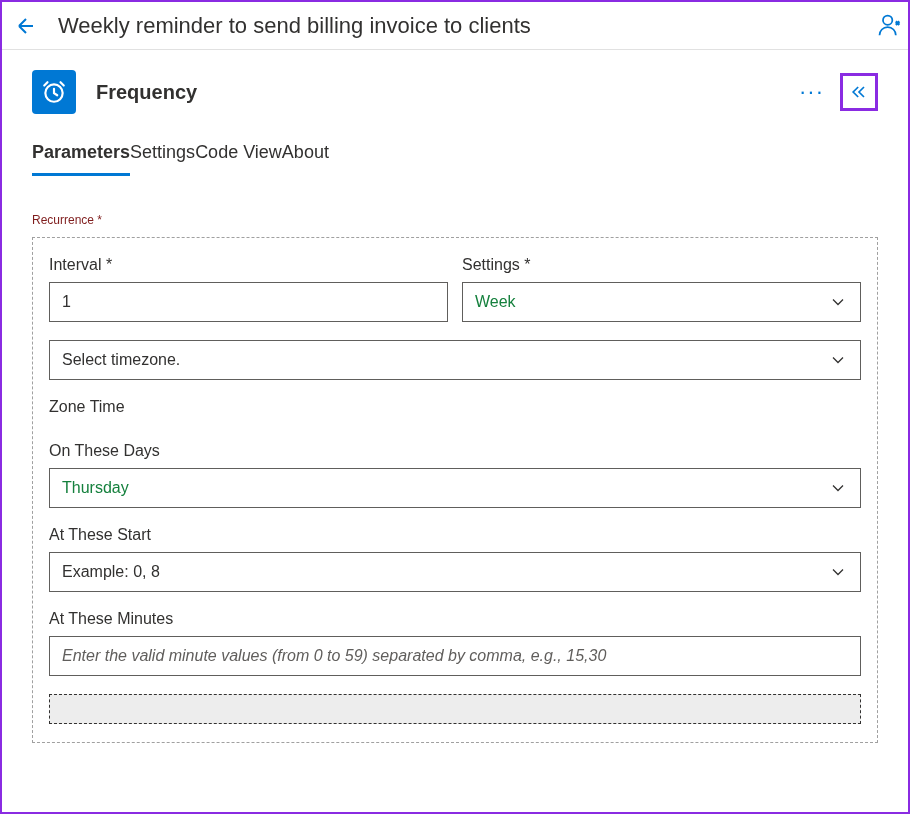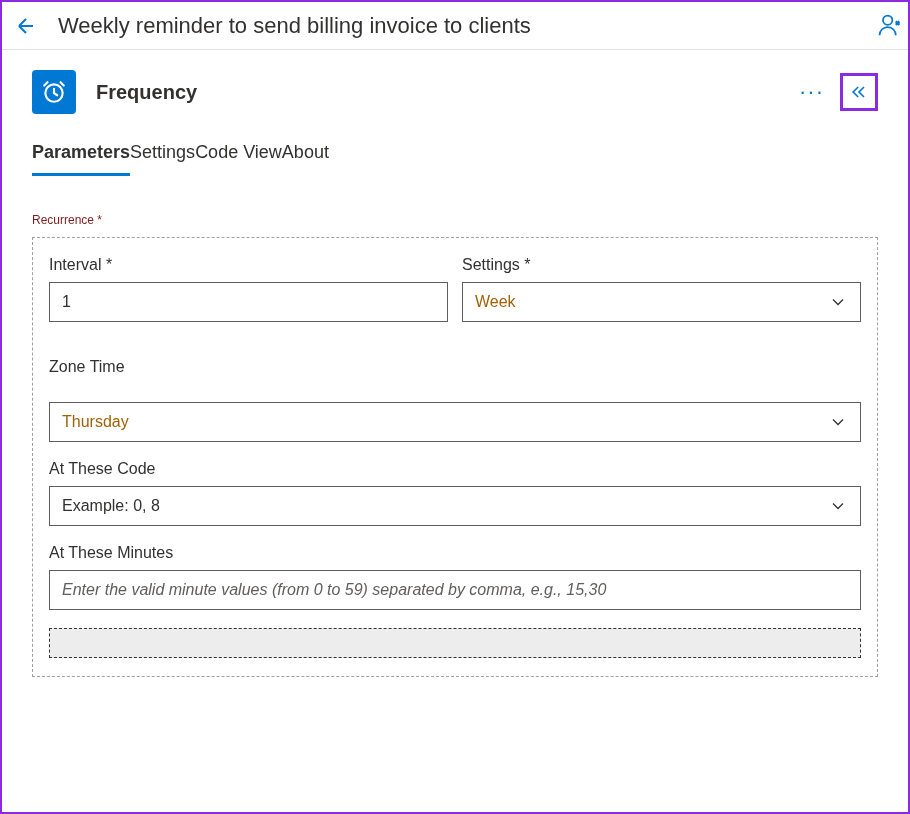--- a/index.html
+++ b/index.html
@@ -163,21 +163,21 @@
     }
     .input::placeholder {
       color: #605e5c;
       font-style: italic;
     }
     .select {
       cursor: pointer;
       justify-content: space-between;
     }
     .select-text {
-      color: #a16207;
+      color: #15803d;
     }
     .select-text.placeholder {
       color: #323130;
     }
     .chevron {
       width: 20px;
       height: 20px;
     }
     .preview-box {
       border: 1.5px dashed #323130;
@@ -252,43 +252,50 @@
           <span class="select-text">Week</span>
           <svg class="chevron" viewBox="0 0 24 24" fill="none" stroke="#323130" stroke-width="1.5">
               <path d="M6 9l6 6 6-6"></path>
             </svg>
         </div>
       </div>
     </div>
 
     <div class="row">
       <div class="field full">
+        <div class="select">
+          <span class="select-text placeholder">Select timezone.</span>
+          <svg class="chevron" viewBox="0 0 24 24" fill="none" stroke="#323130" stroke-width="1.5">
+              <path d="M6 9l6 6 6-6"></path>
+            </svg>
+        </div>
       </div>
     </div>
 
     <div class="row">
       <div class="field full">
         <div class="field-label">Zone Time</div>
       </div>
     </div>
 
     <div class="row">
       <div class="field full">
+        <div class="field-label">On These Days</div>
         <div class="select">
           <span class="select-text">Thursday</span>
           <svg class="chevron" viewBox="0 0 24 24" fill="none" stroke="#323130" stroke-width="1.5">
               <path d="M6 9l6 6 6-6"></path>
             </svg>
         </div>
       </div>
     </div>
 
     <div class="row">
       <div class="field full">
-        <div class="field-label">At These Code</div>
+        <div class="field-label">At These Start</div>
         <div class="select">
           <span class="select-text placeholder">Example: 0, 8</span>
           <svg class="chevron" viewBox="0 0 24 24" fill="none" stroke="#323130" stroke-width="1.5">
               <path d="M6 9l6 6 6-6"></path>
             </svg>
         </div>
       </div>
     </div>
 
     <div class="row">

